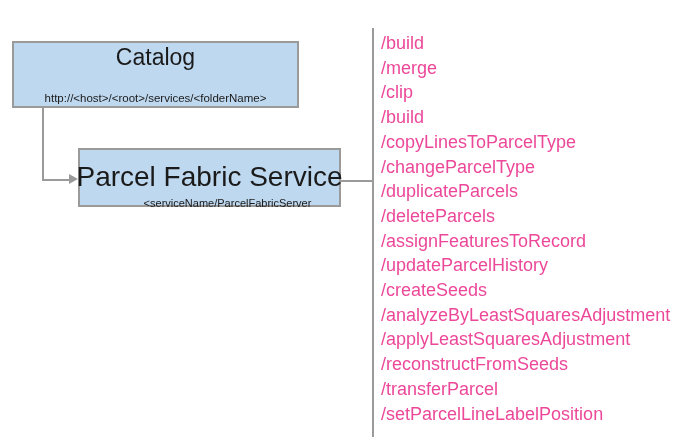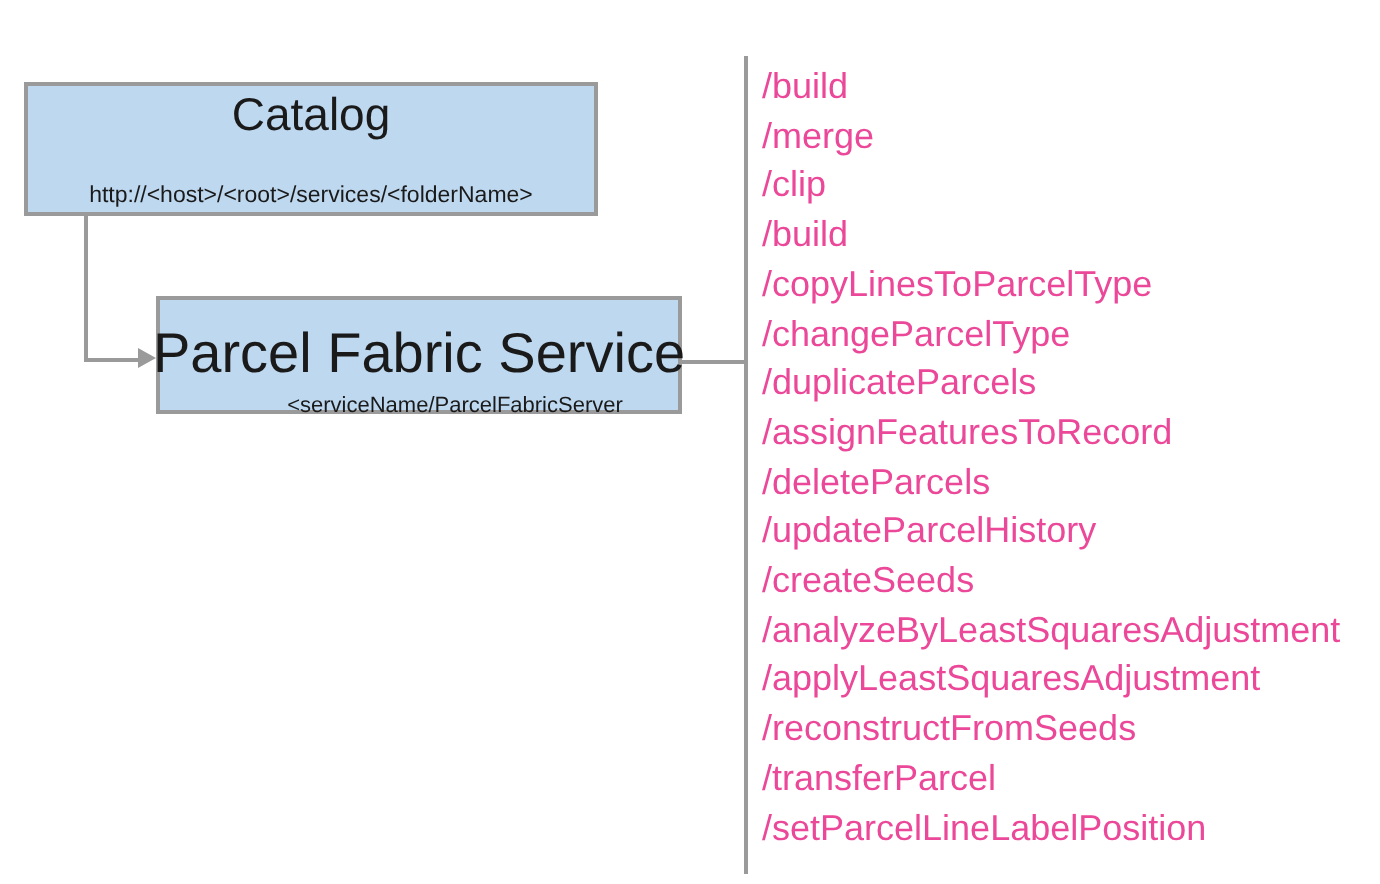--- a/index.html
+++ b/index.html
@@ -158,22 +158,22 @@
   <div id="divider"></div>
 
   <div id="ops-list">
     <div class="op-item">/build</div>
     <div class="op-item">/merge</div>
     <div class="op-item">/clip</div>
     <div class="op-item">/build</div>
     <div class="op-item">/copyLinesToParcelType</div>
     <div class="op-item">/changeParcelType</div>
     <div class="op-item">/duplicateParcels</div>
+    <div class="op-item">/deleteParcels</div>
     <div class="op-item">/assignFeaturesToRecord</div>
-    <div class="op-item">/deleteParcels</div>
     <div class="op-item">/updateParcelHistory</div>
     <div class="op-item">/createSeeds</div>
     <div class="op-item">/analyzeByLeastSquaresAdjustment</div>
     <div class="op-item">/applyLeastSquaresAdjustment</div>
     <div class="op-item">/reconstructFromSeeds</div>
     <div class="op-item">/transferParcel</div>
     <div class="op-item">/setParcelLineLabelPosition</div>
   </div>
 
 </div>

